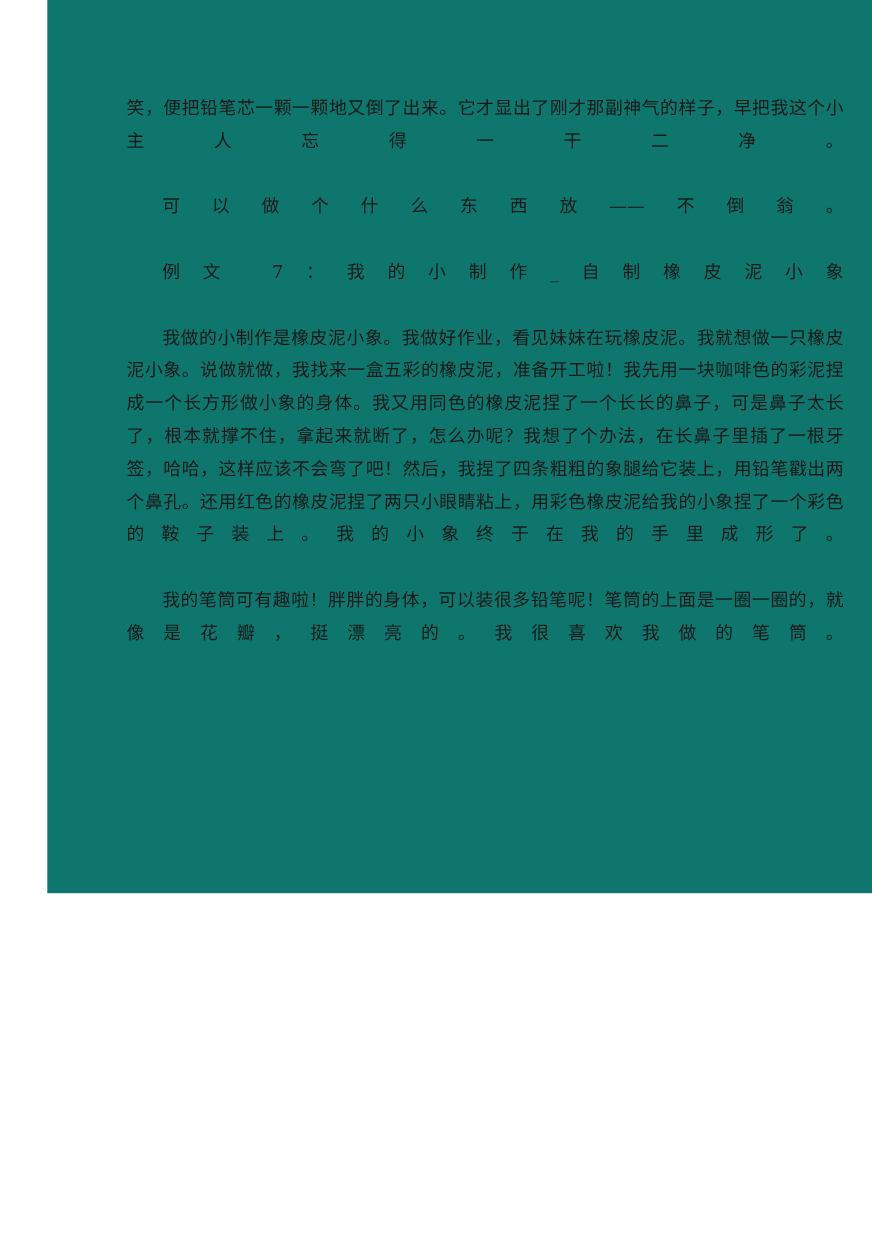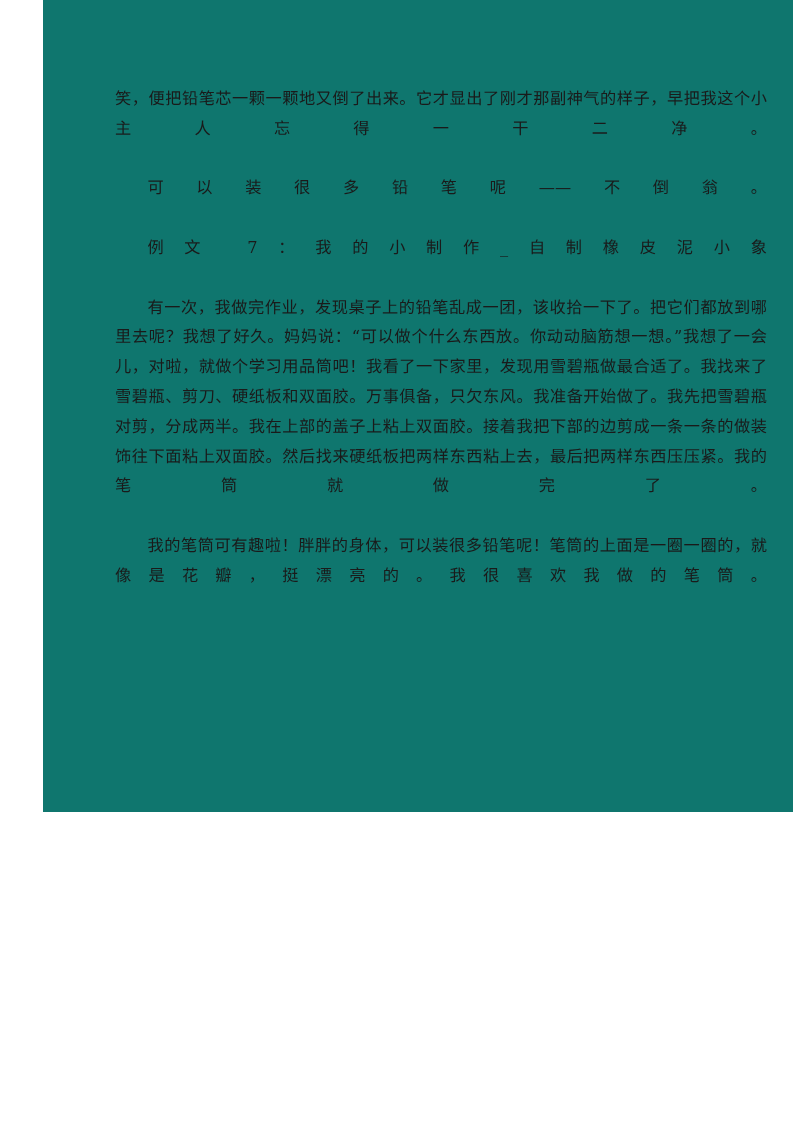--- a/index.html
+++ b/index.html
@@ -55,26 +55,26 @@
   }
 </style>
 </head>
 <body>
 
 <div class="page">
   <div class="text-body">
 
     <p class="para noindent">笑，便把铅笔芯一颗一颗地又倒了出来。它才显出了刚才那副神气的样子，早把我这个小主人忘得一干二净。</p>
 
-    <p class="para indent">可以装很多铅笔呢——不倒翁。</p>
+    <p class="para indent">可以做个什么东西放——不倒翁。</p>
 
     <p class="para indent">例文 7：我的小制作_自制橡皮泥小象</p>
+
+    <p class="para indent">我做的小制作是橡皮泥小象。我做好作业，看见妹妹在玩橡皮泥。我就想做一只橡皮泥小象。说做就做，我找来一盒五彩的橡皮泥，准备开工啦！我先用一块咖啡色的彩泥捏成一个长方形做小象的身体。我又用同色的橡皮泥捏了一个长长的鼻子，可是鼻子太长了，根本就撑不住，拿起来就断了，怎么办呢？我想了个办法，在长鼻子里插了一根牙签，哈哈，这样应该不会弯了吧！然后，我捏了四条粗粗的象腿给它装上，用铅笔戳出两个鼻孔。还用红色的橡皮泥捏了两只小眼睛粘上，用彩色橡皮泥给我的小象捏了一个彩色的鞍子装上。我的小象终于在我的手里成形了。</p>
 
 
 
 
-
-    <p class="para indent">有一次，我做完作业，发现桌子上的铅笔乱成一团，该收拾一下了。把它们都放到哪里去呢？我想了好久。妈妈说：“可以做个什么东西放。你动动脑筋想一想。”我想了一会儿，对啦，就做个学习用品筒吧！我看了一下家里，发现用雪碧瓶做最合适了。我找来了雪碧瓶、剪刀、硬纸板和双面胶。万事俱备，只欠东风。我准备开始做了。我先把雪碧瓶对剪，分成两半。我在上部的盖子上粘上双面胶。接着我把下部的边剪成一条一条的做装饰往下面粘上双面胶。然后找来硬纸板把两样东西粘上去，最后把两样东西压压紧。我的笔筒就做完了。</p>
 
     <p class="para indent">我的笔筒可有趣啦！胖胖的身体，可以装很多铅笔呢！笔筒的上面是一圈一圈的，就像是花瓣，挺漂亮的。我很喜欢我做的笔筒。</p>
 
   </div>
 </div>
 
 </body></html>

